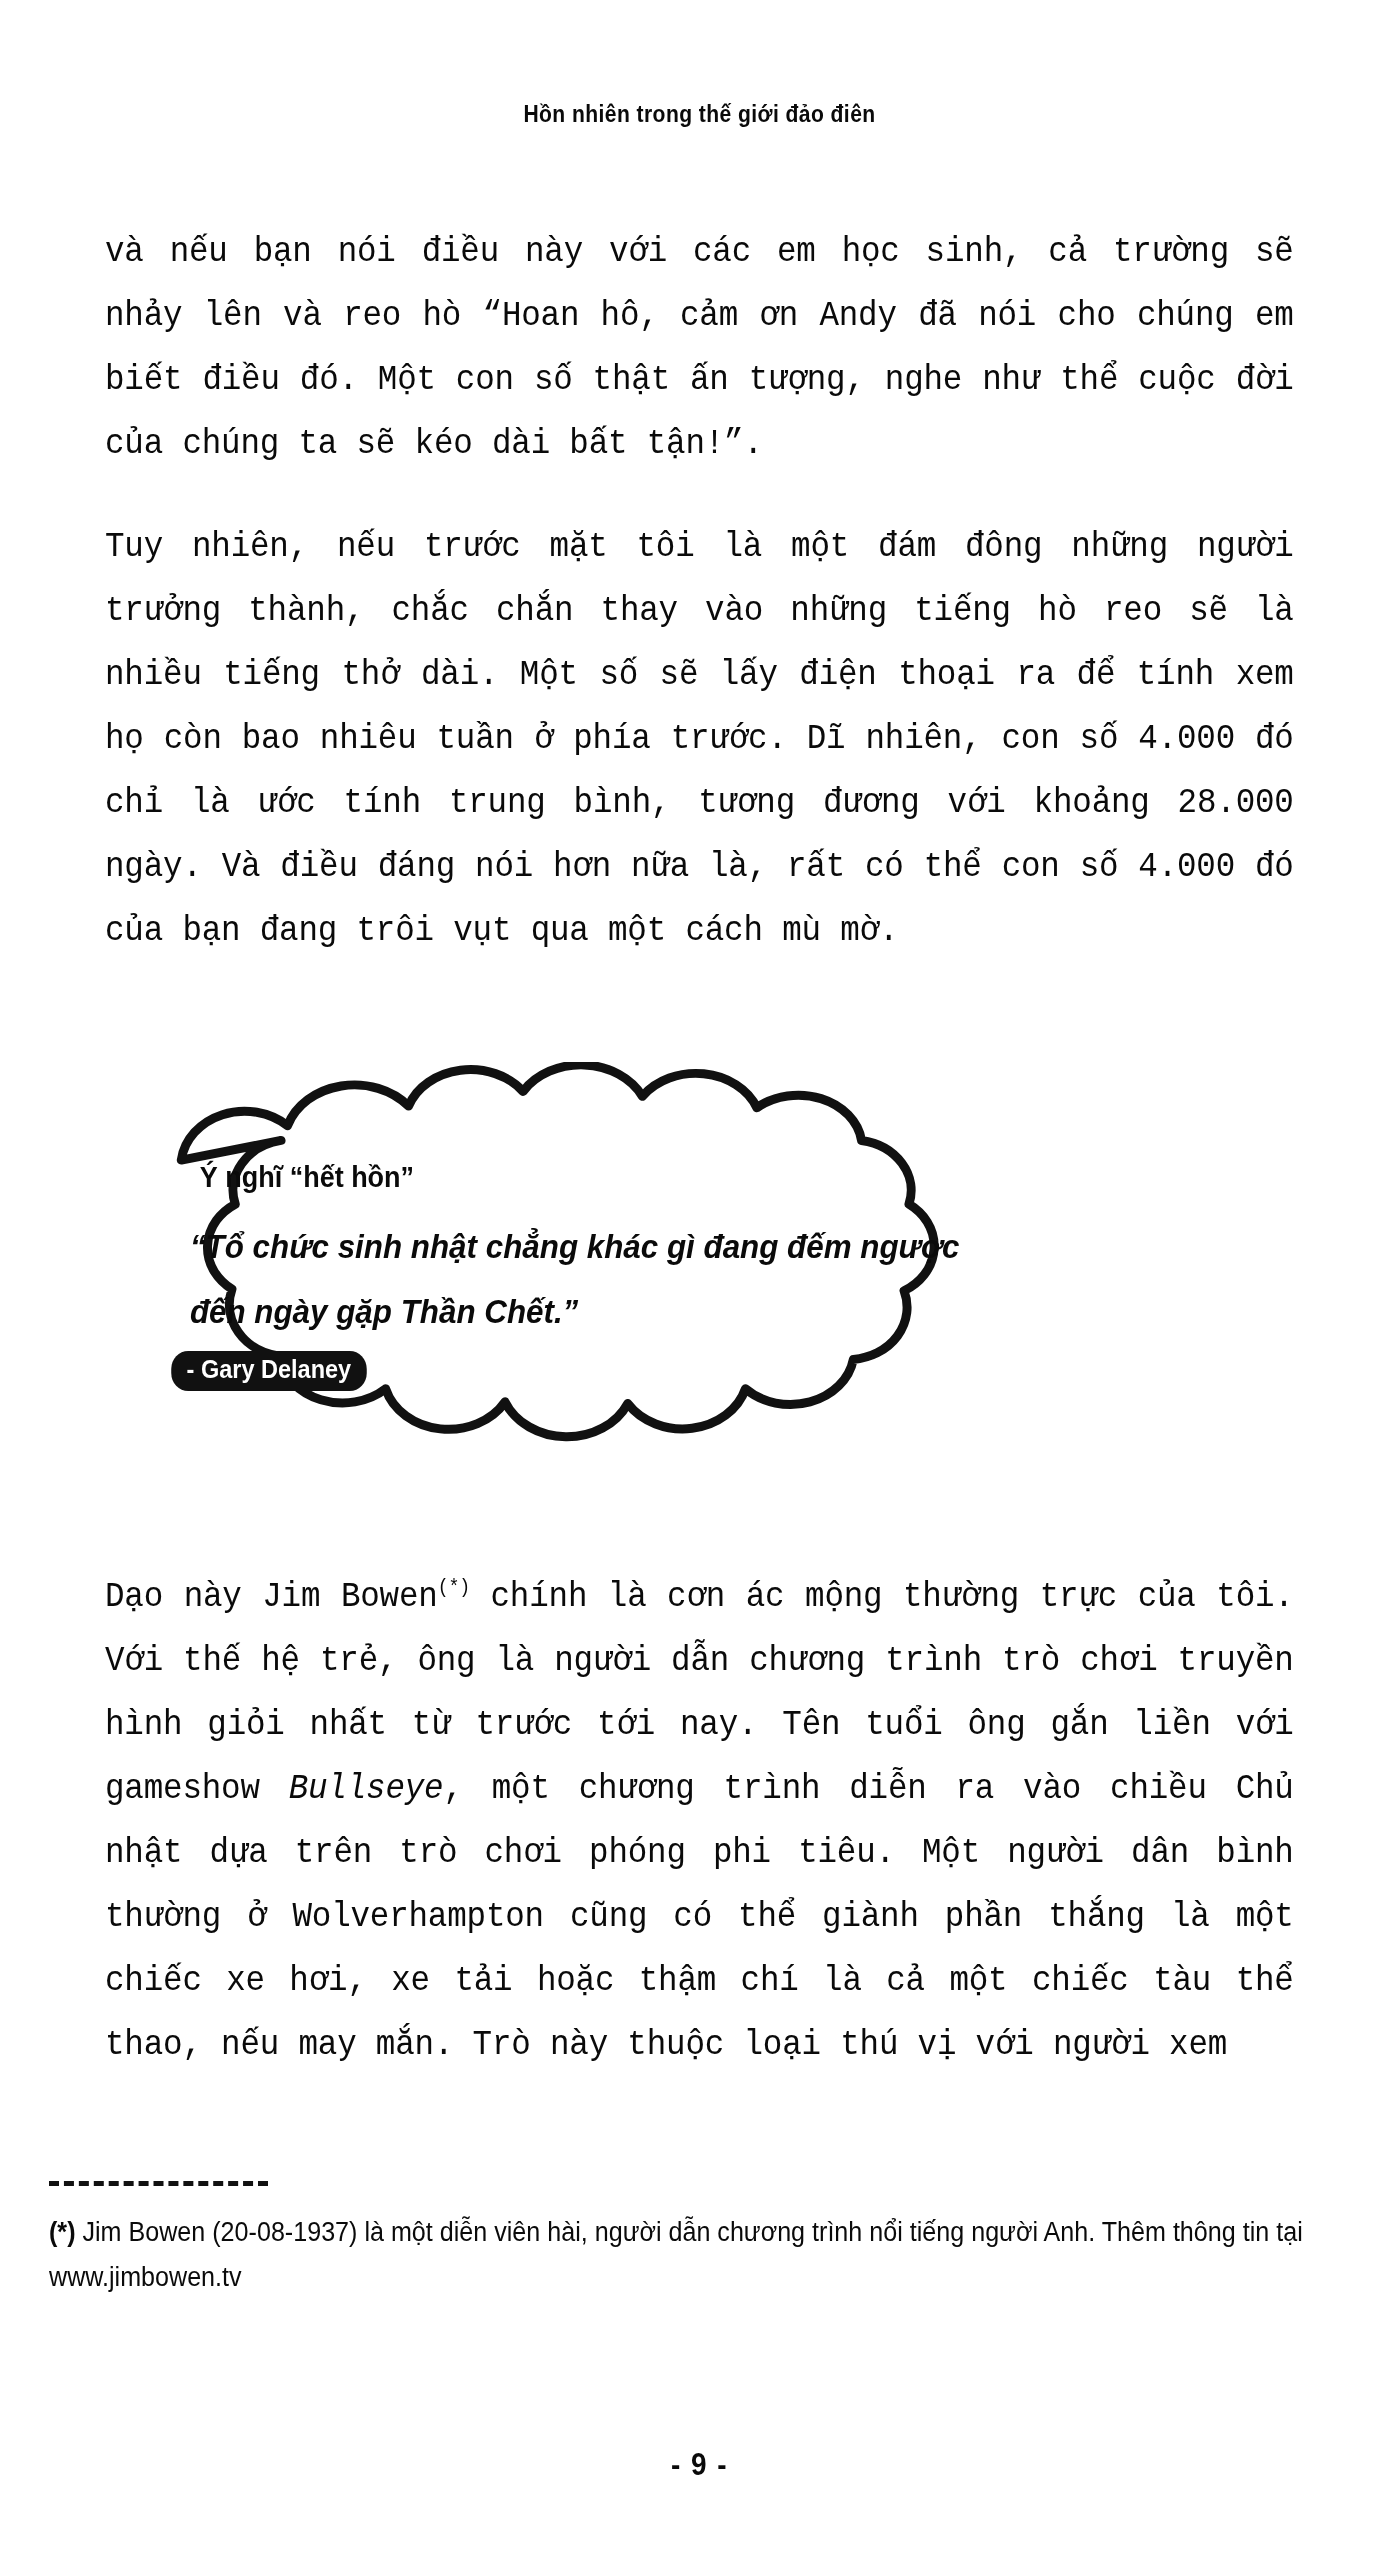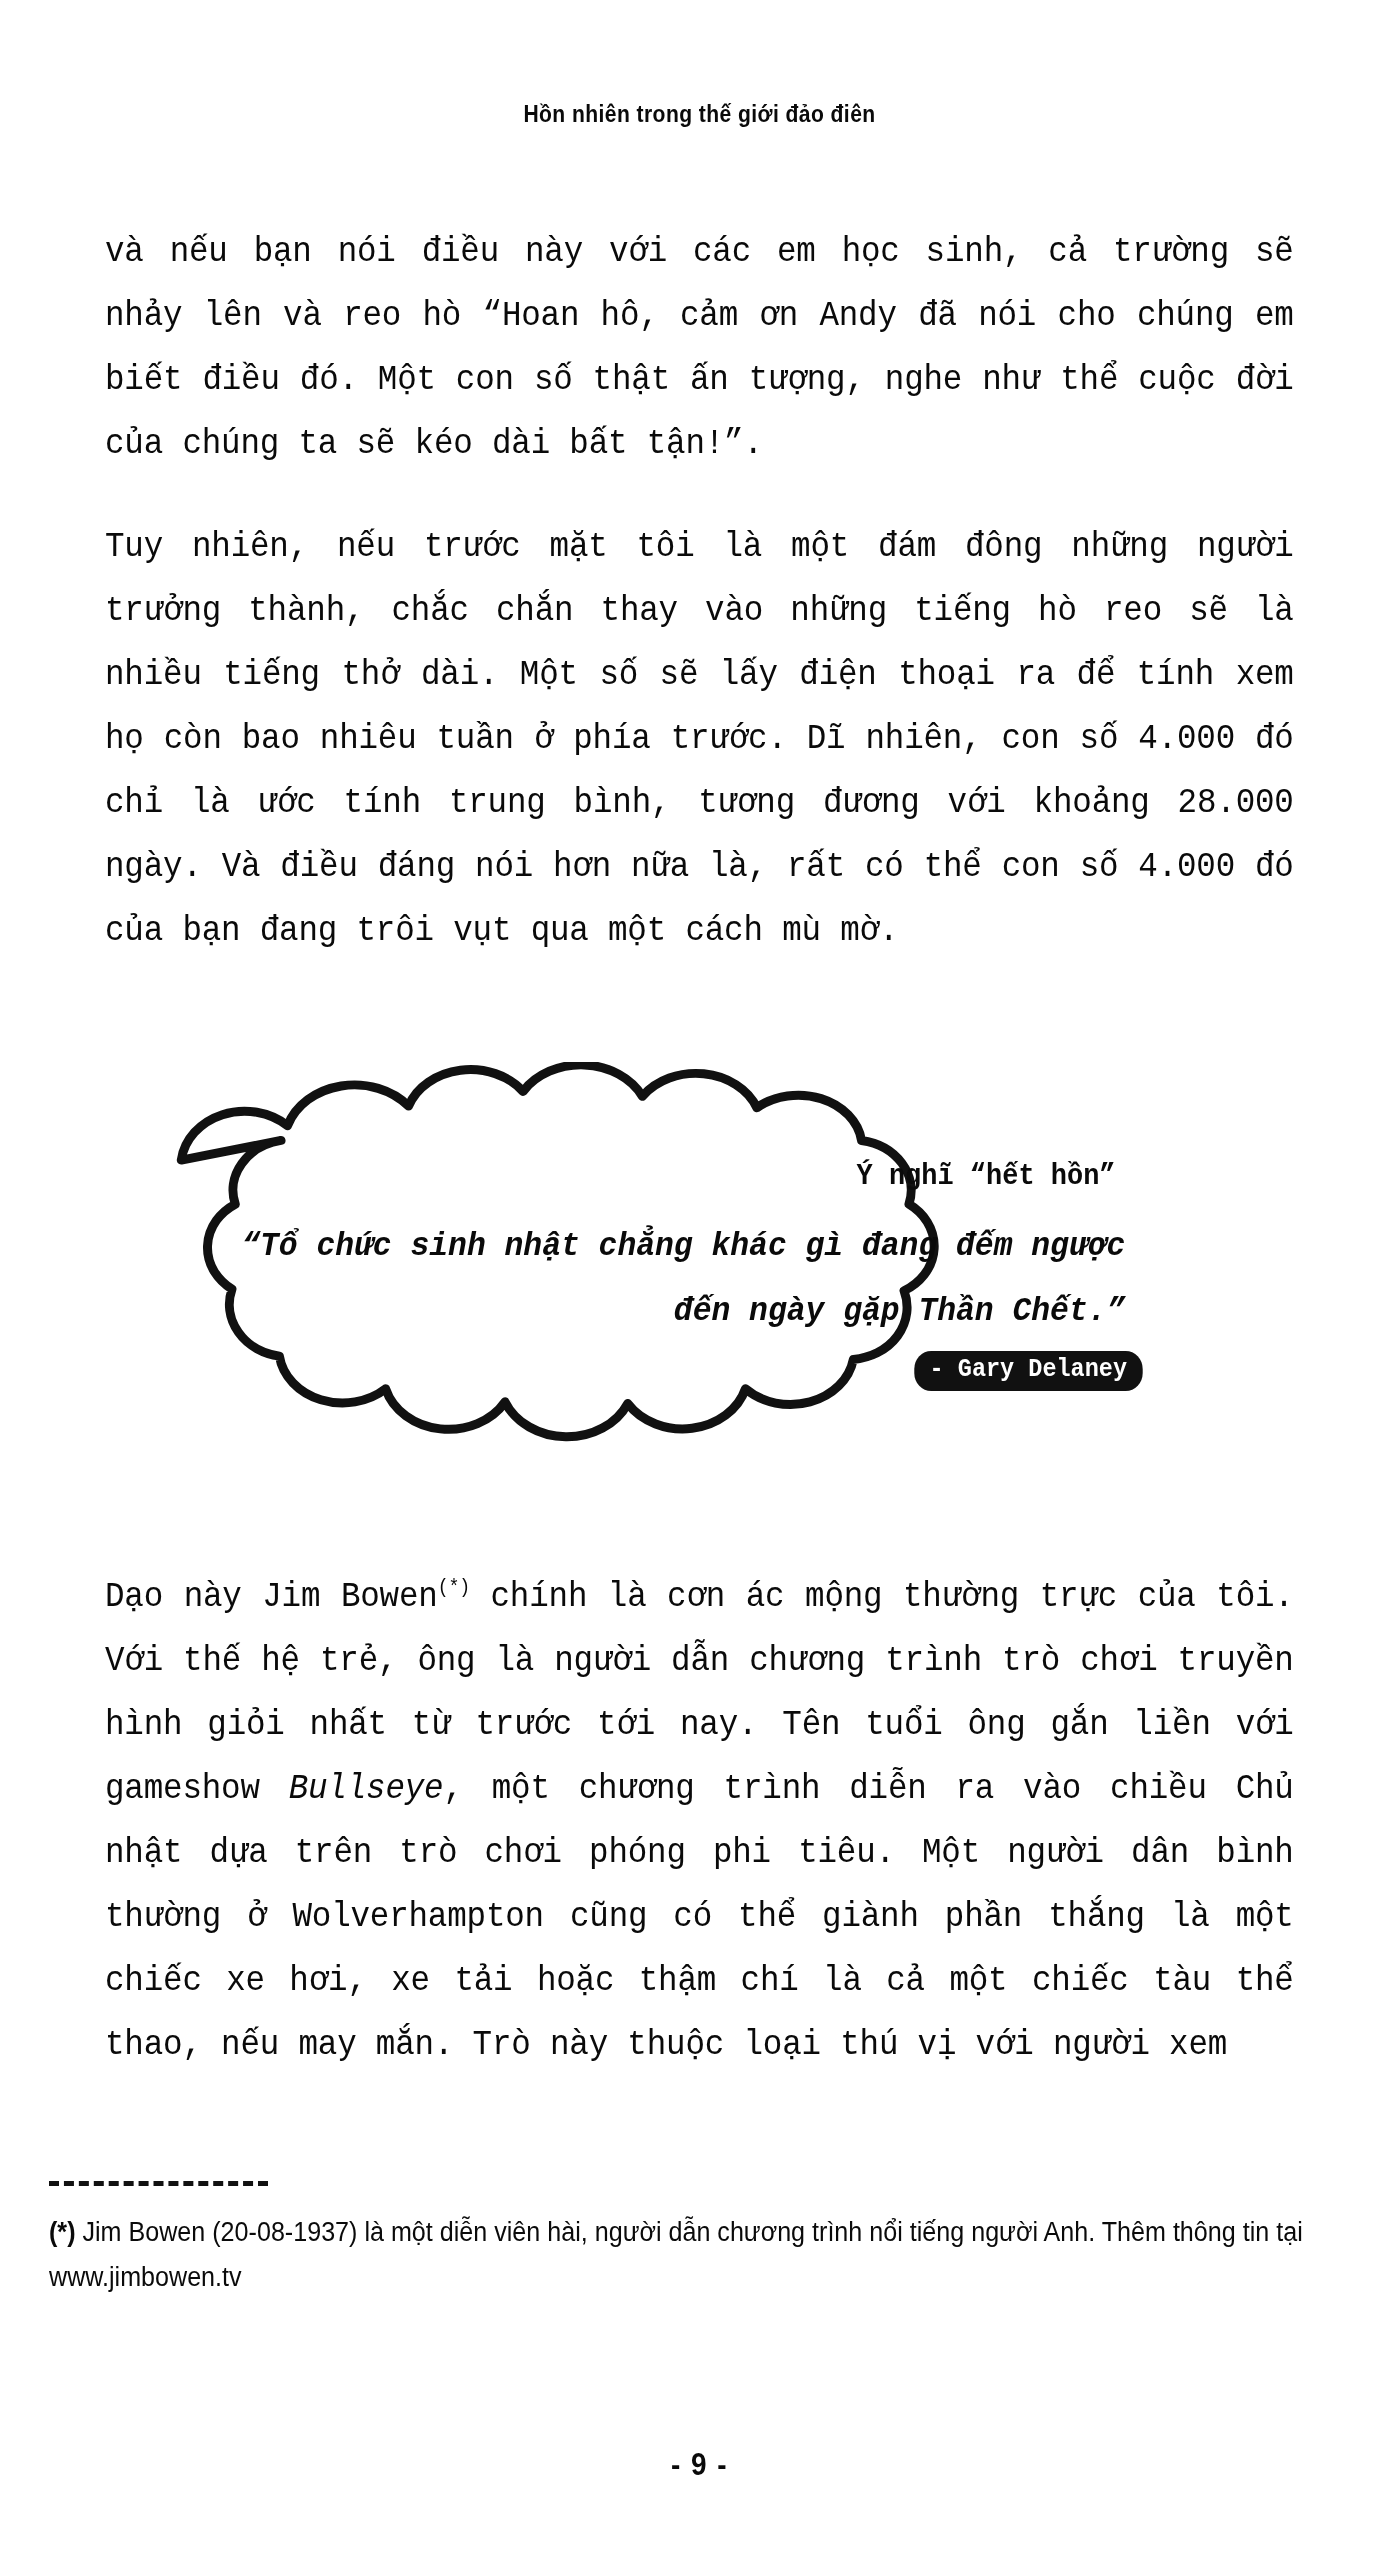--- a/index.html
+++ b/index.html
@@ -81,24 +81,23 @@
     position: absolute;
     inset: 0;
     width: 100%;
     height: 100%;
     display: block;
   }
 
   .cloud-content {
     position: absolute;
     left: 90px;
-    right: 86px;
+    right: 76px;
     top: 96px;
-    text-align: right;
-    font-family: Liberation Mono, monospace;
+    text-align: left;
   }
 
   .cloud-title {
     font-size: 29px;
     font-weight: 700;
     line-height: 38px;
     margin-bottom: 24.5px;
     transform: scaleX(0.93);
   }
 

